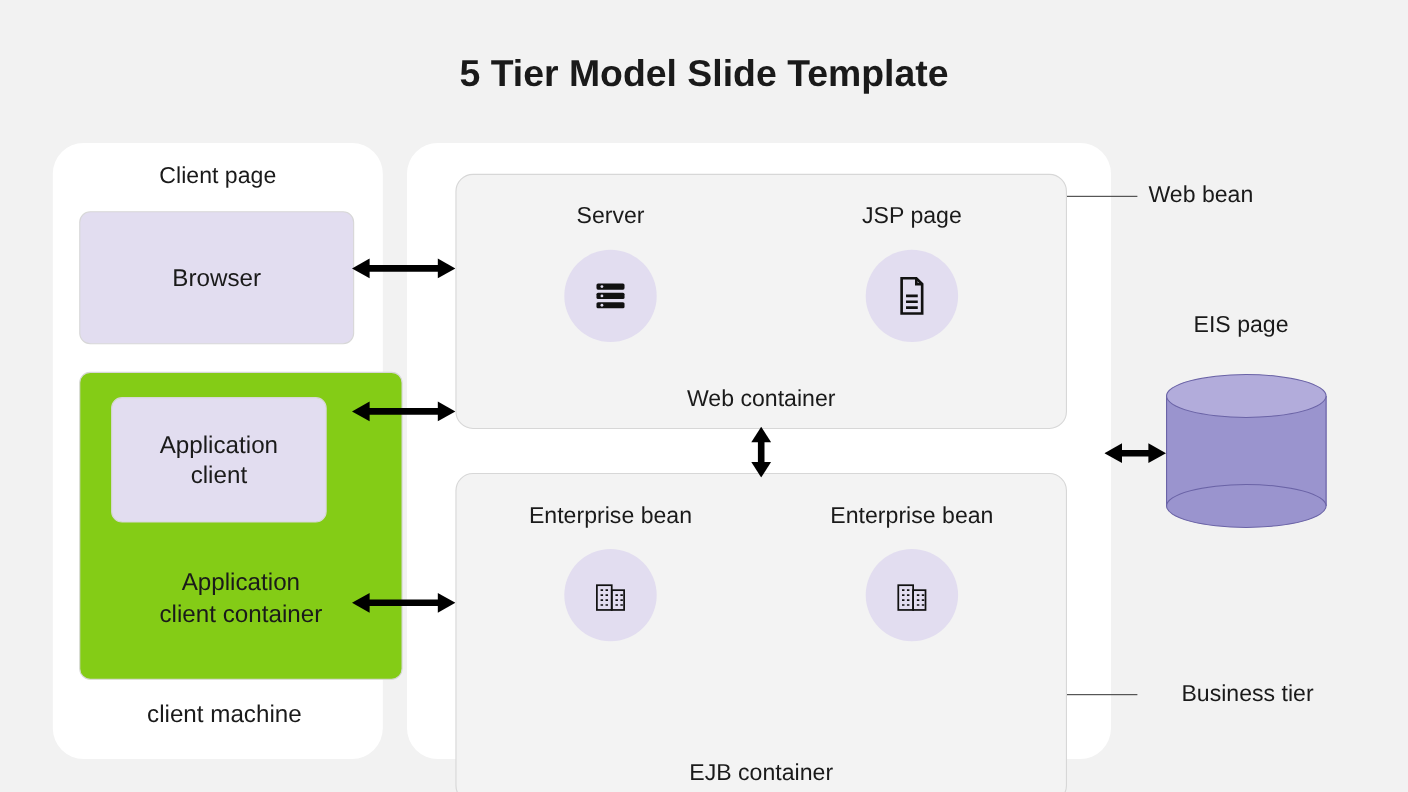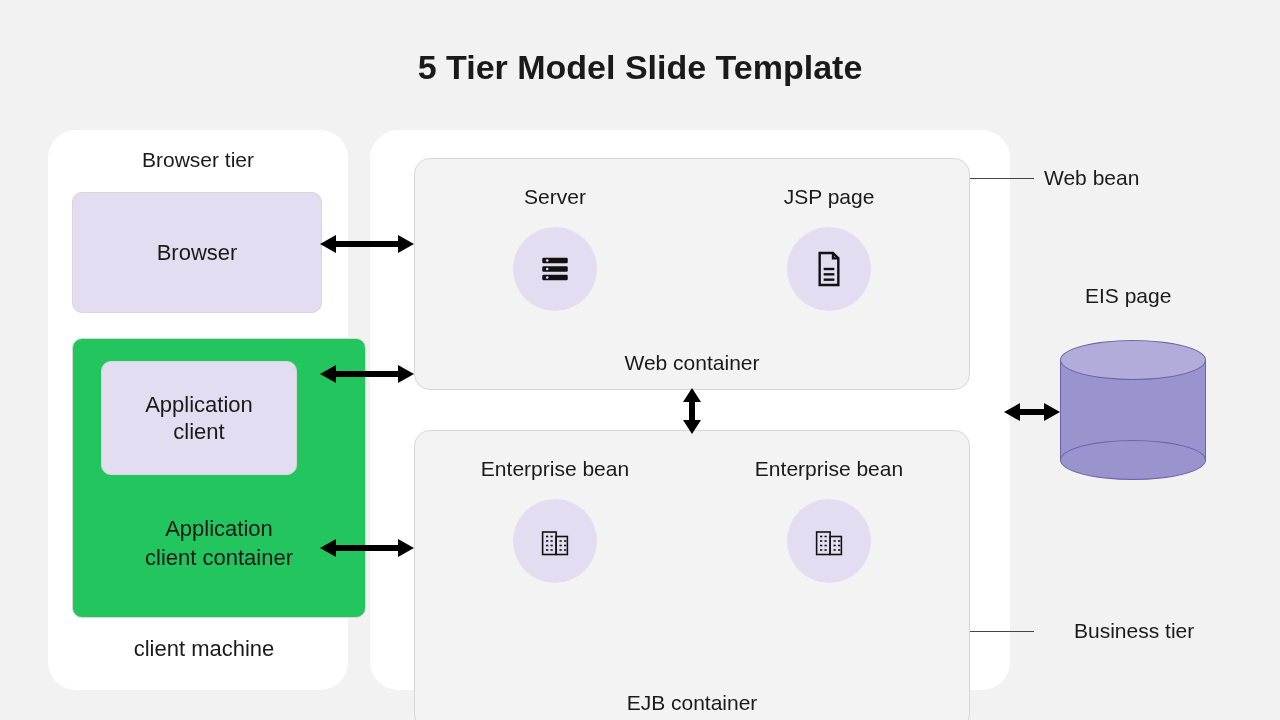--- a/index.html
+++ b/index.html
@@ -41,21 +41,21 @@
     background: #e2ddf0;
     border: 1px solid #d7d7d7;
     border-radius: 10px;
     display: flex; align-items: center; justify-content: center;
     font-size: 22px;
   }
   .acc-box {
     position: absolute;
     left: 24px; top: 208px;
     width: 294px; height: 280px;
-    background: #22c55e;
+    background: #84cc16;
     border: 1px solid #d7d7d7;
     border-radius: 10px;
   }
   .ac-box {
     position: absolute;
     left: 28px; top: 22px;
     width: 196px; height: 114px;
     background: #e2ddf0;
     border: 1px solid #d7d7d7;
     border-radius: 10px;
@@ -175,21 +175,21 @@
     position: absolute;
     pointer-events: none;
   }
 </style>
 </head>
 <body>
 
 <div class="title">5 Tier Model Slide Template</div>
 
 <div class="client-panel">
-  <div class="client-title">Browser tier</div>
+  <div class="client-title">Client page</div>
   <div class="browser-box">
     <span>Browser</span>
   </div>
   <div class="acc-box">
     <div class="ac-box">
       <span style="white-space:pre-line">Application
 client</span>
     </div>
     <div class="acc-label" style="white-space:pre-line">Application
 client container</div>

